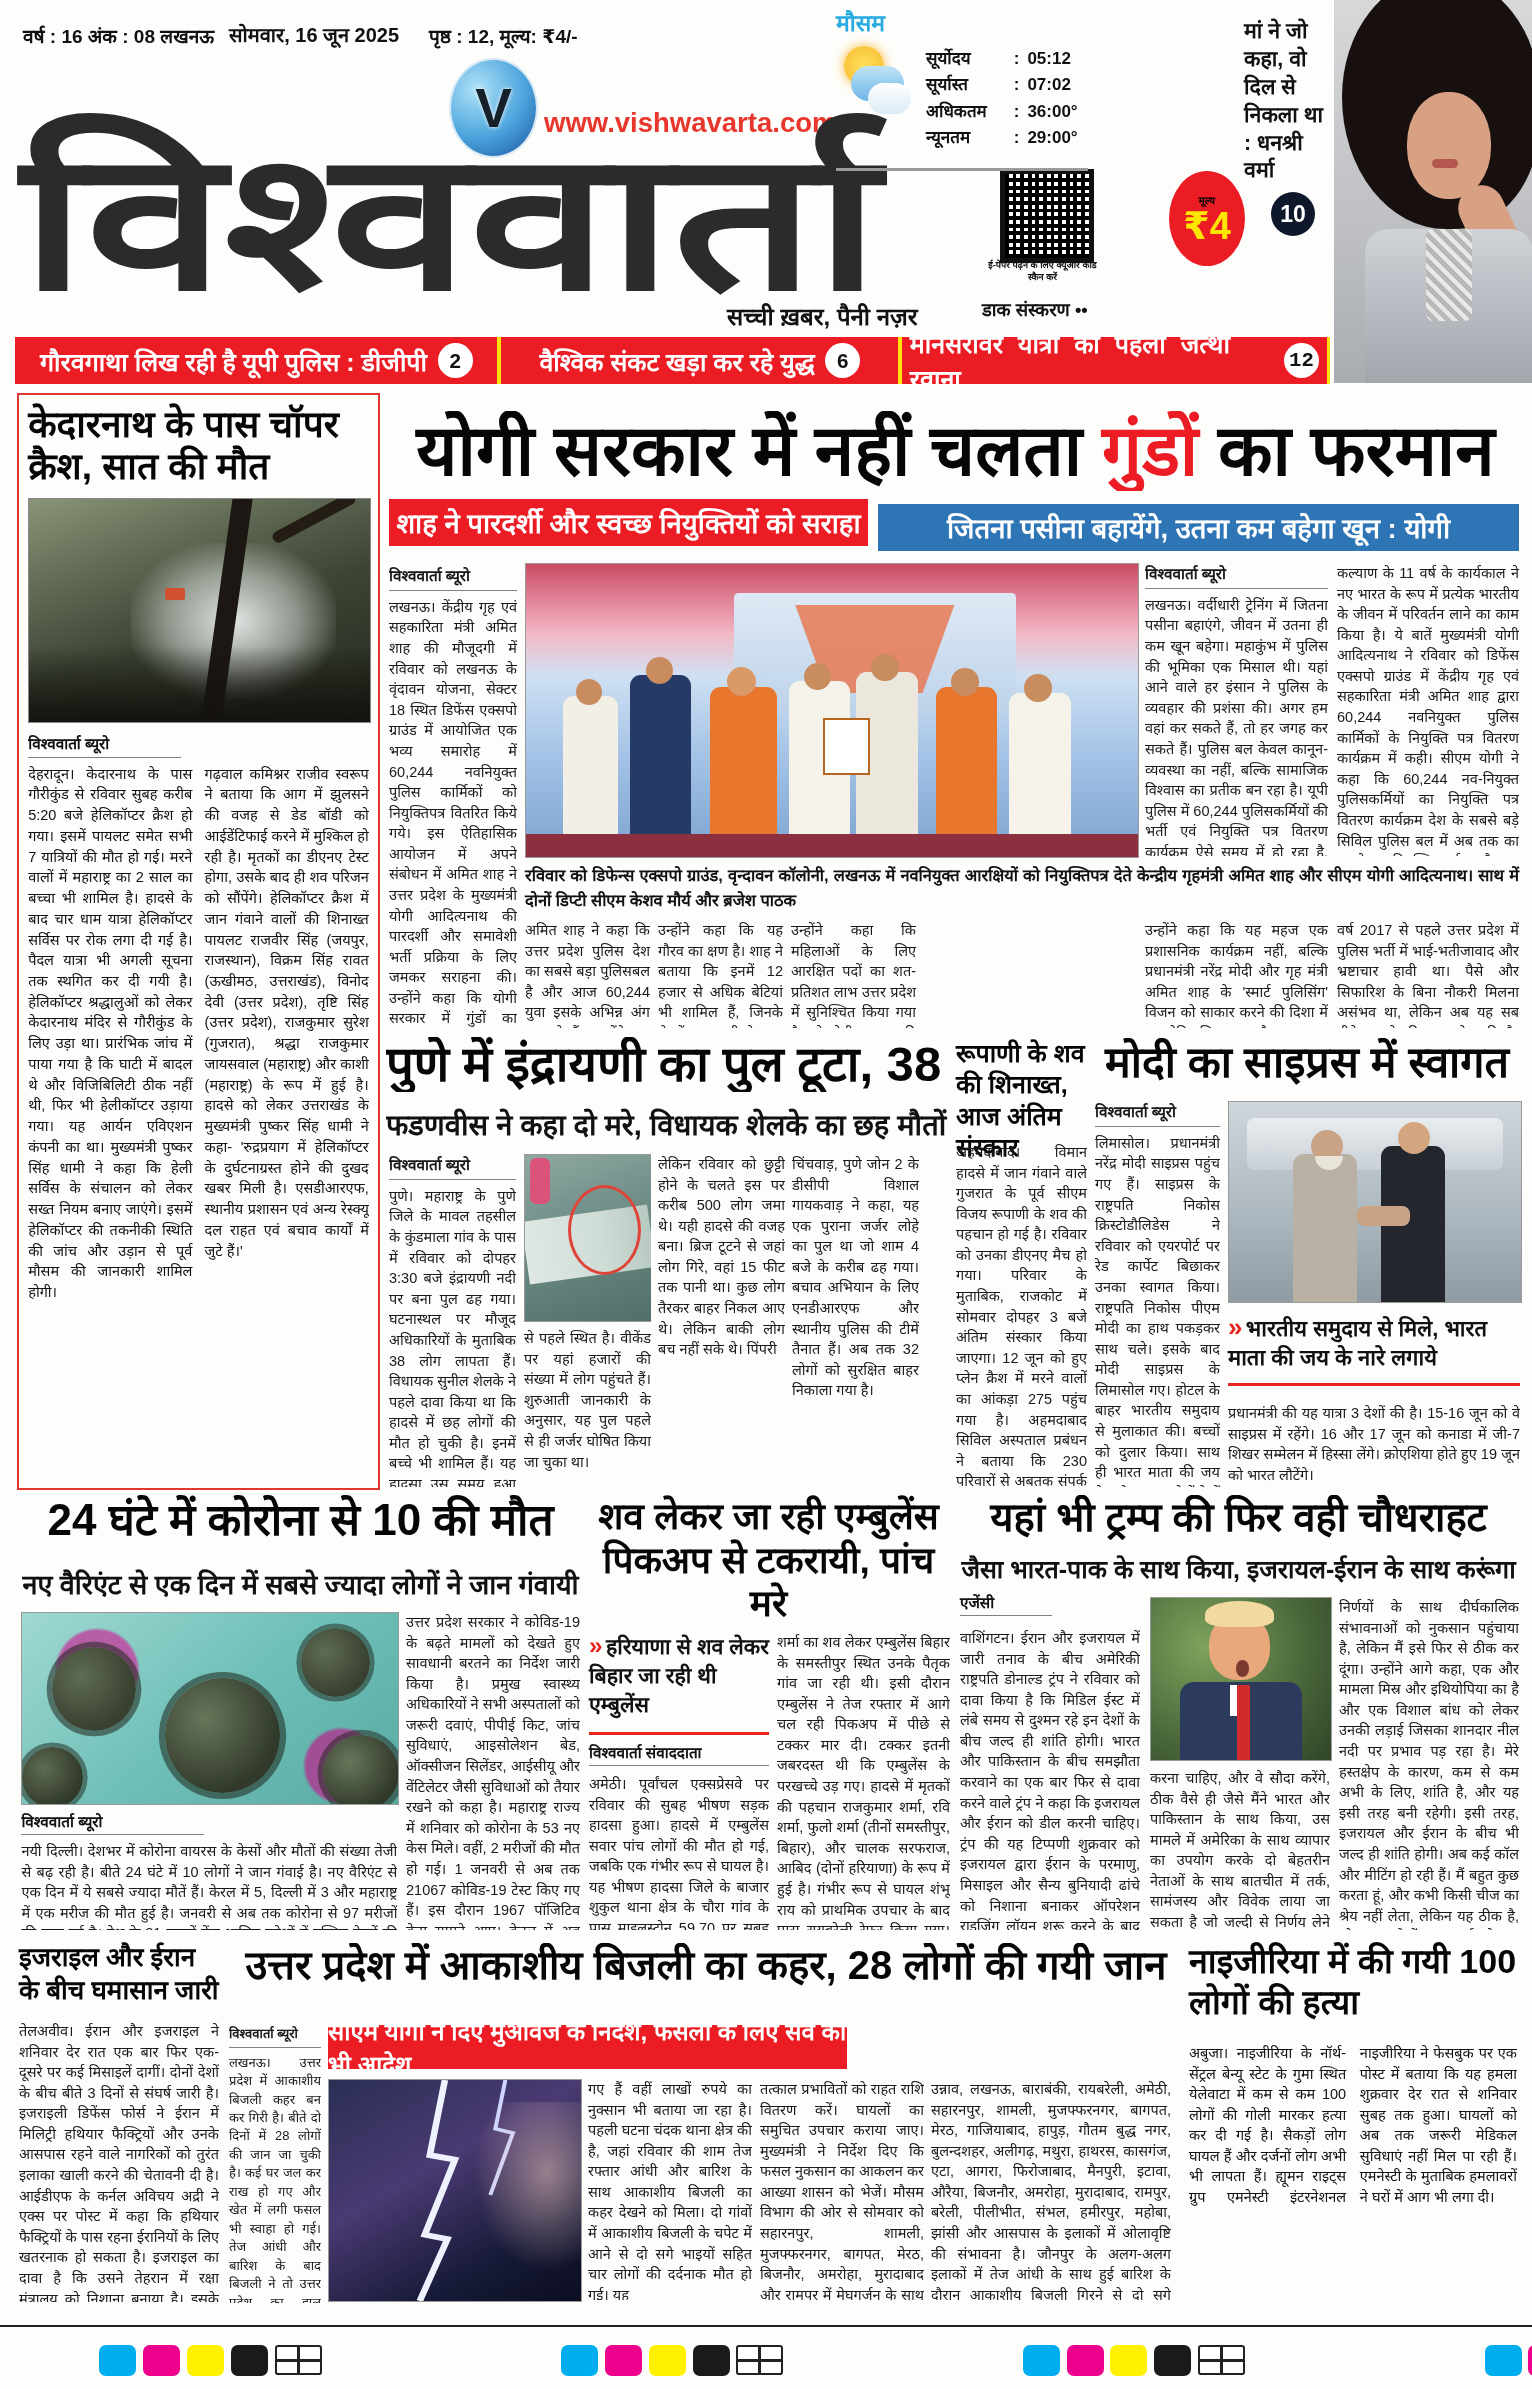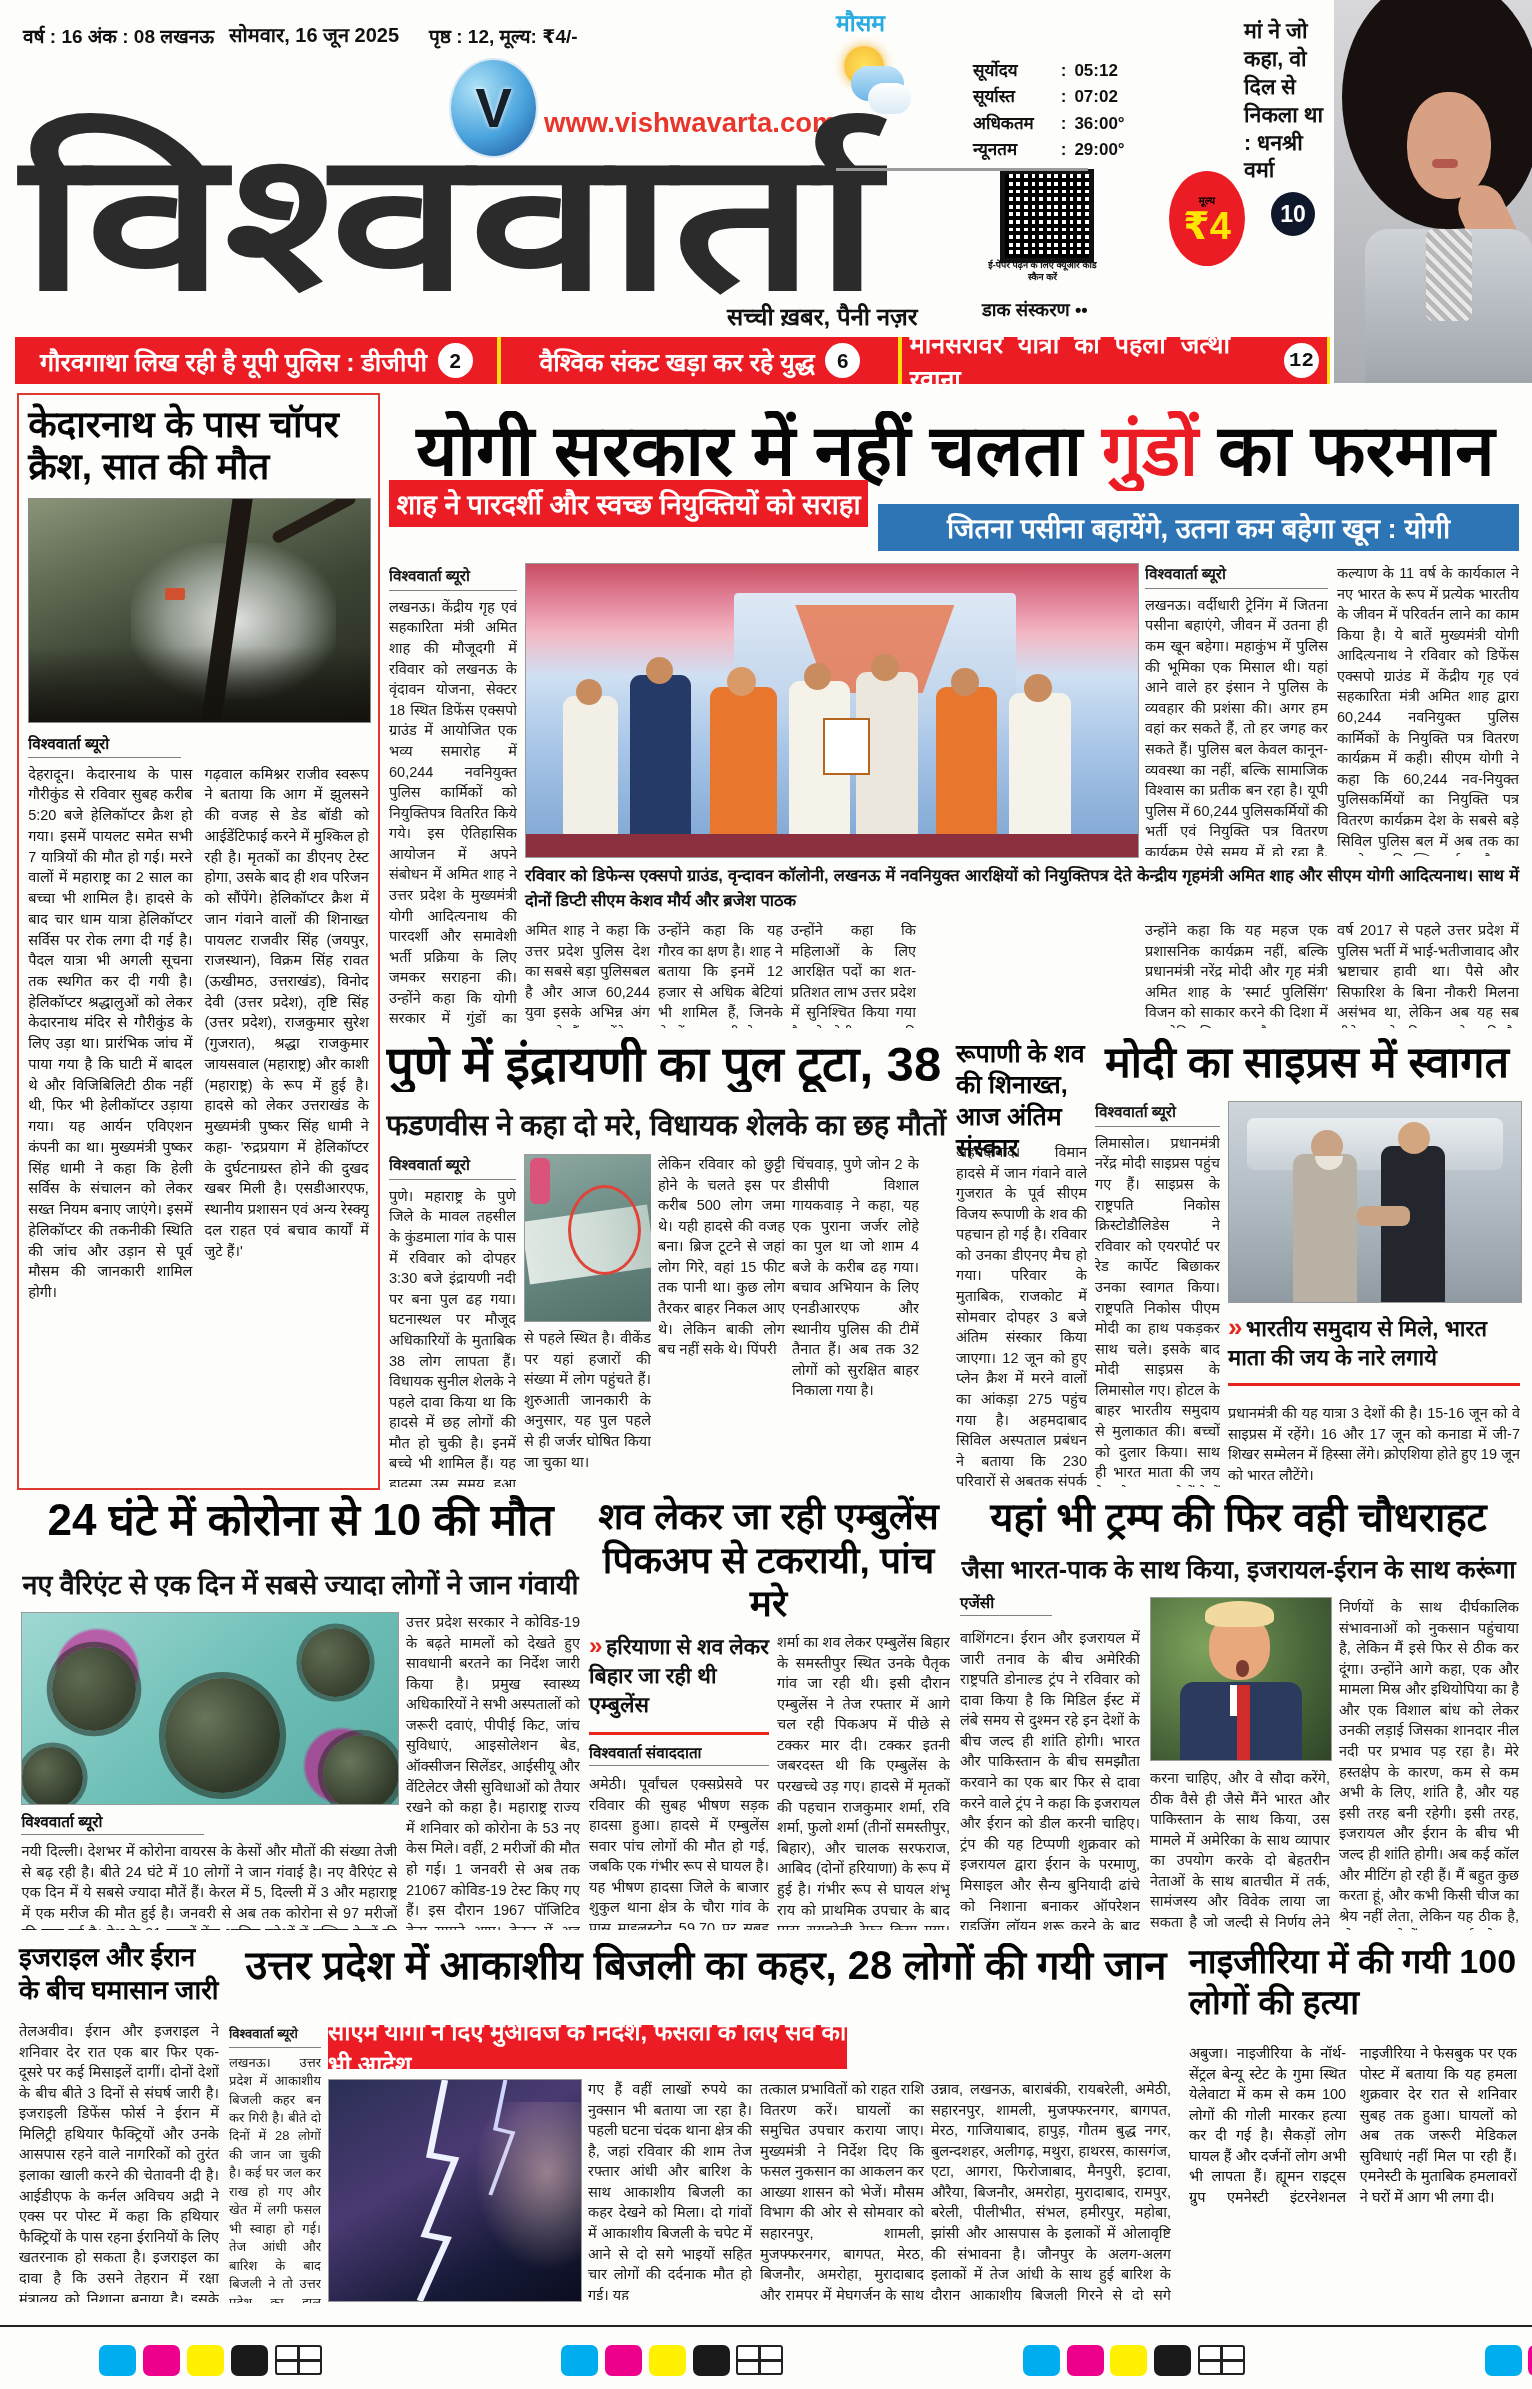--- a/index.html
+++ b/index.html
@@ -65,21 +65,21 @@
   <span style="color:#fff;font-size:23px;font-weight:800;">10</span>
 </div>
 
 <div class="abs" style="left:836px;top:6.1px;width:252px;height:162px;border-bottom:3.8px solid #9a9a9a;">
   <div style="color:#29abe2;font-size:23px;font-weight:800;">मौसम</div>
   <div style="position:absolute;left:1.5px;top:34px;width:76px;height:84px;">
     <span style="position:absolute;left:6.1px;top:6.1px;width:40px;height:40px;border-radius:50%;background:radial-gradient(circle,#ffe259,#f7b733);box-shadow:0 0 10.7px #f7b733;"></span>
     <span style="position:absolute;left:13.7px;top:26px;width:53px;height:35px;border-radius:18.3px;background:linear-gradient(180deg,#bfe3f7,#6fb6e8);"></span>
     <span style="position:absolute;left:30.5px;top:43px;width:43px;height:30.5px;border-radius:17px;background:linear-gradient(180deg,#ffffff,#dbeaf5);"></span>
   </div>
-  <div style="position:absolute;left:90px;top:52px;margin-left:47px;">
+  <div style="position:absolute;left:90px;top:40px;">
     <div class="wrow">
         <span class="wlab">सूर्योदय</span>
         <span class="wcol">:</span>
         <span>05:12</span>
       </div>
     <div class="wrow">
         <span class="wlab">सूर्यास्त</span>
         <span class="wcol">:</span>
         <span>07:02</span>
       </div>
@@ -137,21 +137,21 @@
   <span class="byl" style="margin-top:10.7px;width:153px;">विश्ववार्ता ब्यूरो</span>
   <div style="columns:2;column-gap:12.2px;text-align:justify;font-size:14.5px;line-height:1.43;height:710px;overflow:hidden;">
     <p style="margin:0 0 7.6px 0;">देहरादून। केदारनाथ के पास गौरीकुंड से रविवार सुबह करीब 5:20 बजे हेलिकॉप्टर क्रैश हो गया। इसमें पायलट समेत सभी 7 यात्रियों की मौत हो गई। मरने वालों में महाराष्ट्र का 2 साल का बच्चा भी शामिल है। हादसे के बाद चार धाम यात्रा हेलिकॉप्टर सर्विस पर रोक लगा दी गई है। पैदल यात्रा भी अगली सूचना तक स्थगित कर दी गयी है। हेलिकॉप्टर श्रद्धालुओं को लेकर केदारनाथ मंदिर से गौरीकुंड के लिए उड़ा था। प्रारंभिक जांच में पाया गया है कि घाटी में बादल थे और विजिबिलिटी ठीक नहीं थी, फिर भी हेलीकॉप्टर उड़ाया गया। यह आर्यन एविएशन कंपनी का था। मुख्यमंत्री पुष्कर सिंह धामी ने कहा कि हेली सर्विस के संचालन को लेकर सख्त नियम बनाए जाएंगे। इसमें हेलिकॉप्टर की तकनीकी स्थिति की जांच और उड़ान से पूर्व मौसम की जानकारी शामिल होगी।</p>
     <p style="margin:0;">गढ़वाल कमिश्नर राजीव स्वरूप ने बताया कि आग में झुलसने की वजह से डेड बॉडी को आईडेंटिफाई करने में मुश्किल हो रही है। मृतकों का डीएनए टेस्ट होगा, उसके बाद ही शव परिजन को सौंपेंगे। हेलिकॉप्टर क्रैश में जान गंवाने वालों की शिनाख्त पायलट राजवीर सिंह (जयपुर, राजस्थान), विक्रम सिंह रावत (ऊखीमठ, उत्तराखंड), विनोद देवी (उत्तर प्रदेश), तृष्टि सिंह (उत्तर प्रदेश), राजकुमार सुरेश (गुजरात), श्रद्धा राजकुमार जायसवाल (महाराष्ट्र) और काशी (महाराष्ट्र) के रूप में हुई है। हादसे को लेकर उत्तराखंड के मुख्यमंत्री पुष्कर सिंह धामी ने कहा- 'रुद्रप्रयाग में हेलिकॉप्टर के दुर्घटनाग्रस्त होने की दुखद खबर मिली है। एसडीआरएफ, स्थानीय प्रशासन एवं अन्य रेस्क्यू दल राहत एवं बचाव कार्यों में जुटे हैं।'</p>
   </div>
 </div>
 
 <div class="abs hl center" style="left:386px;top:411px;width:1139px;font-size:71px;white-space:nowrap;overflow:hidden;">
   <span>योगी सरकार में नहीं चलता </span><span style="color:#ec1c24;">गुंडों</span><span> का फरमान</span>
 </div>
-<div class="kicker red abs" style="left:389px;top:480px;width:479px;height:47px;font-size:27.5px;">
+<div class="kicker red abs" style="left:389px;top:499px;width:479px;height:47px;font-size:27.5px;">
   <span>शाह ने पारदर्शी और स्वच्छ नियुक्तियों को सराहा</span>
 </div>
 <div class="kicker blue abs" style="left:878px;top:504px;width:641px;height:47px;font-size:27.5px;">
   <span>जितना पसीना बहायेंगे, उतना कम बहेगा खून : योगी</span>
 </div>
 
 <div class="jcol" style="left:389px;top:565px;width:128px;height:463px;">
   <span class="byl">विश्ववार्ता ब्यूरो</span>
   <span>लखनऊ। केंद्रीय गृह एवं सहकारिता मंत्री अमित शाह की मौजूदगी में रविवार को लखनऊ के वृंदावन योजना, सेक्टर 18 स्थित डिफेंस एक्सपो ग्राउंड में आयोजित एक भव्य समारोह में 60,244 नवनियुक्त पुलिस कार्मिकों को नियुक्तिपत्र वितरित किये गये। इस ऐतिहासिक आयोजन में अपने संबोधन में अमित शाह ने उत्तर प्रदेश के मुख्यमंत्री योगी आदित्यनाथ की पारदर्शी और समावेशी भर्ती प्रक्रिया के लिए जमकर सराहना की। उन्होंने कहा कि योगी सरकार में गुंडों का फरमान नहीं चलता। सीएम योगी के नेतृत्व में यूपी पुलिस ने न केवल भर्ती प्रक्रिया को निष्पक्ष और योग्यता आधारित बनाया, बल्कि हर जाति, जिले और तहसील के युवाओं को अवसर प्रदान कर एक नया कीर्तिमान स्थापित किया है। शाह ने विशेष रूप से इस बात पर जोर दिया कि इन नियुक्तियों में न खर्च, न पर्ची, न शिफारिश और न ही जाति के आधार पर कोई भेदभाव हुआ, बल्कि पूरी प्रक्रिया पारदर्शी और योग्यता के आधार पर संपन्न हुई।</span>
 </div>

